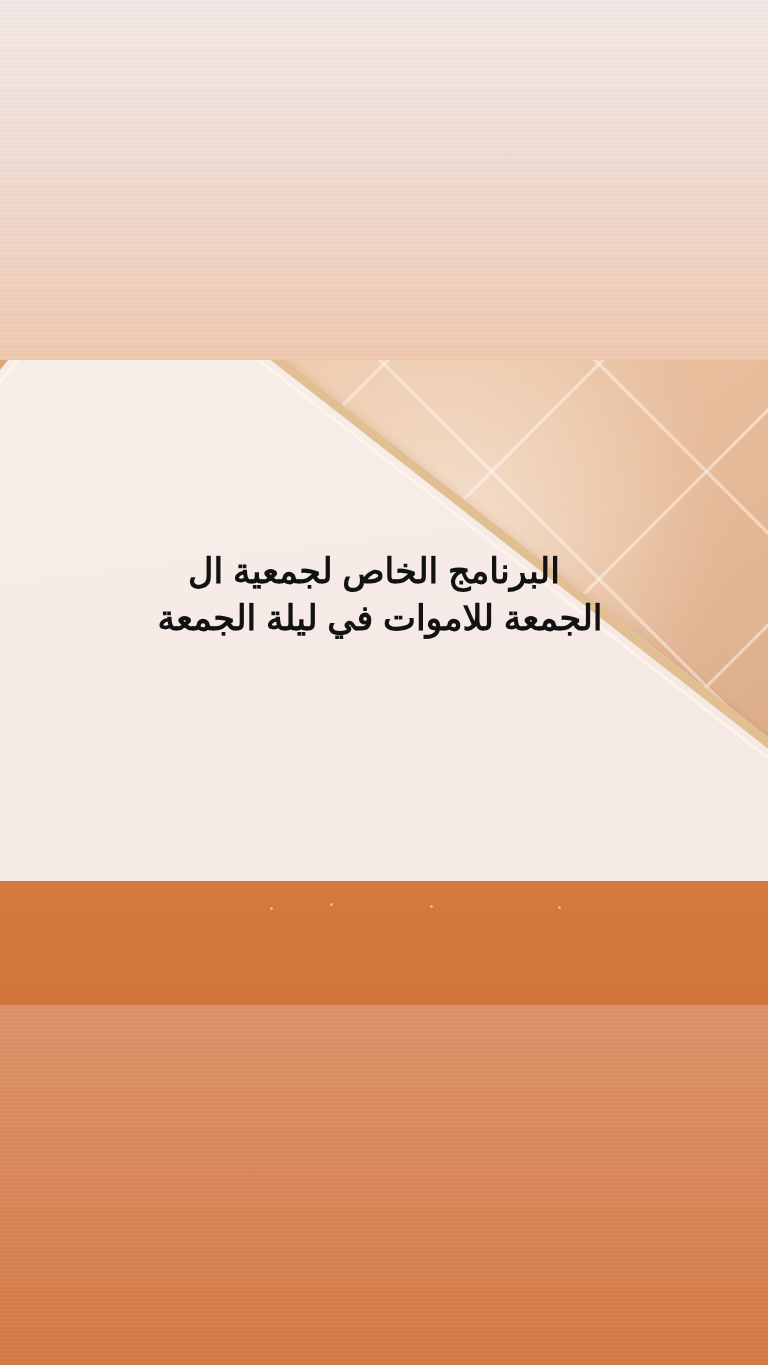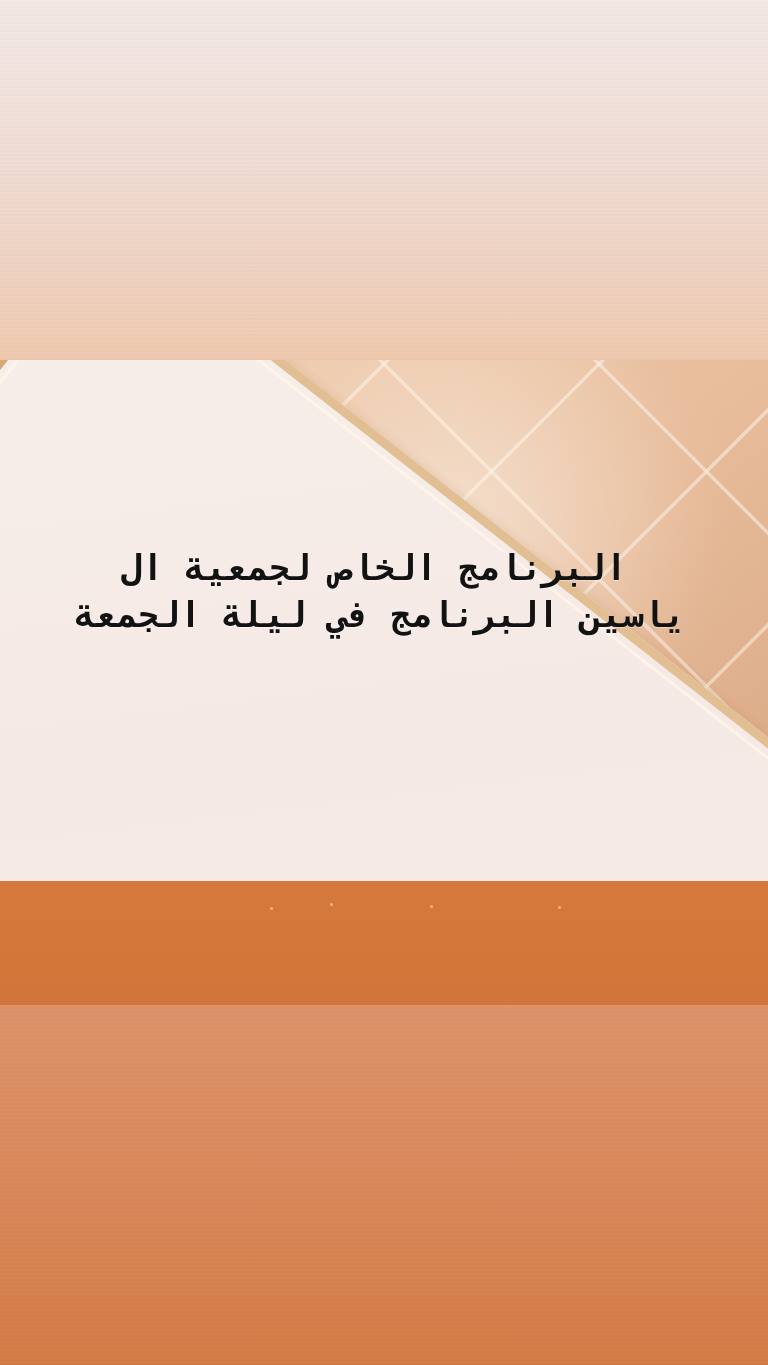--- a/index.html
+++ b/index.html
@@ -290,21 +290,21 @@
     position: absolute;
     left: 0;
     top: 548px;
     width: 768px;
     padding: 0 8px 0 0;
     box-sizing: border-box;
     text-align: center;
     direction: rtl;
     unicode-bidi: isolate;
     color: #121212;
-    font-family: Liberation Mono, monospace;
+    font-family: Liberation Sans, sans-serif;
     font-weight: 700;
     font-size: 35px;
     line-height: 1.33;
     letter-spacing: 0px;
     text-shadow: 0 1px 0 rgba(255,255,255,0.35);
     z-index: 40;
   }
   .caption-line {
     display: block;
     white-space: nowrap;
@@ -399,21 +399,21 @@
       <div class="panel-border">
         <div class="panel-inner-line"></div>
       </div>
     </div>
 
     <div class="media-blur"></div>
   </div>
 
   <div class="caption">
     <span class="caption-line l1">البرنامج الخاص لجمعية ال</span>
-    <span class="caption-line l2">ياسين البرنامج في ليلة الجمعة</span>
+    <span class="caption-line l2">الجمعة للاموات في ليلة الجمعة</span>
   </div>
 
   <div class="orange-band">
     <span class="speck" style="left:270px;top:26px;"></span>
     <span class="speck" style="left:330px;top:22px;"></span>
     <span class="speck" style="left:430px;top:24px;"></span>
     <span class="speck" style="left:558px;top:25px;"></span>
   </div>
 
   <div class="bottom-band"></div>

